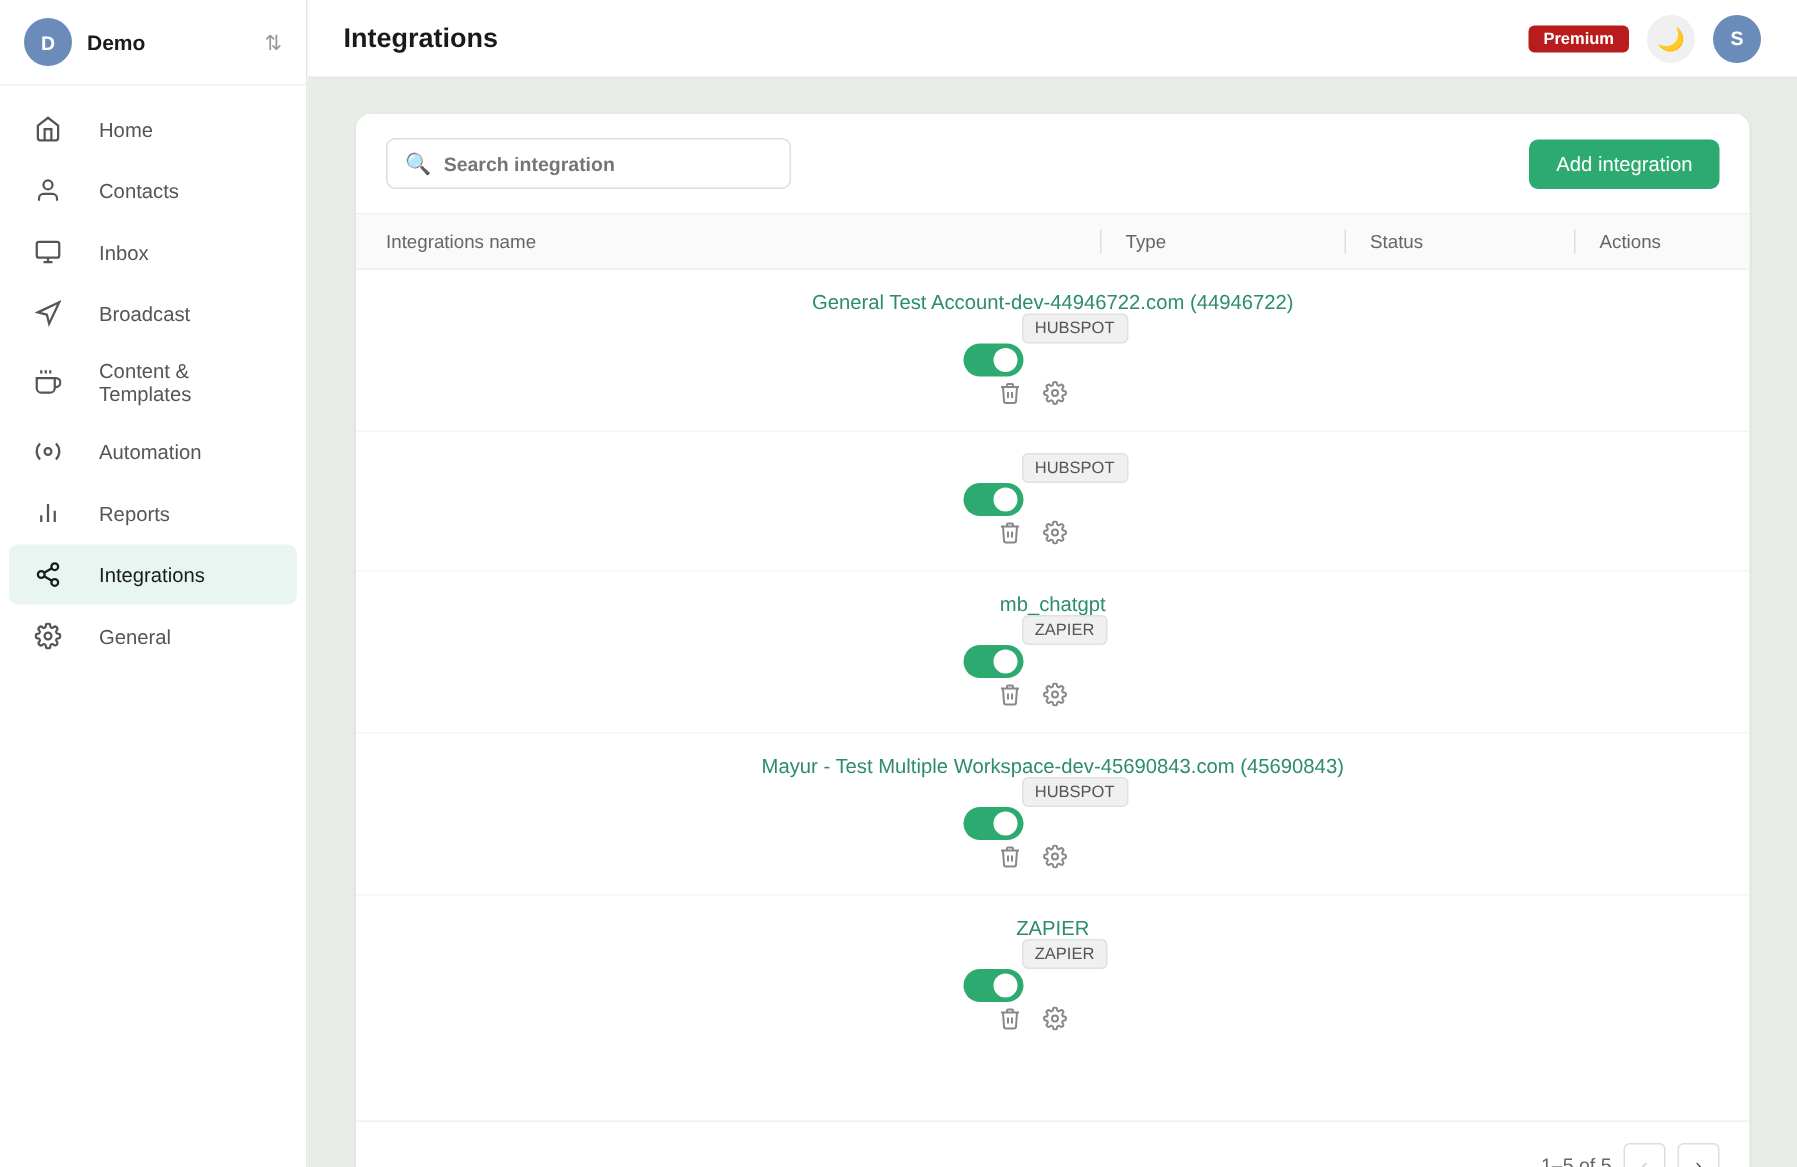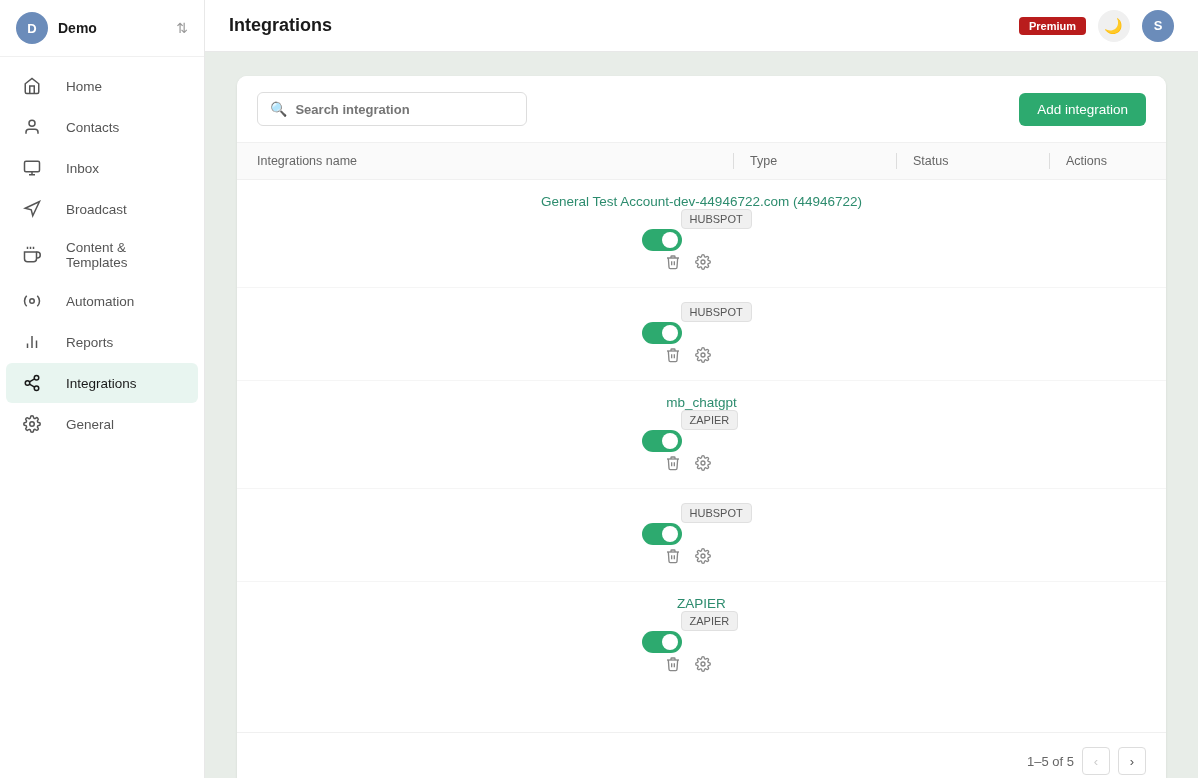--- a/index.html
+++ b/index.html
@@ -475,20 +475,21 @@
         </button>
         <button class="action-btn" title="Settings">
           <svg width="16" height="16" viewBox="0 0 24 24" fill="none" stroke="currentColor" stroke-width="2">
                   <circle cx="12" cy="12" r="3"></circle>
                   <path d="M19.4 15a1.65 1.65 0 00.33 1.82l.06.06a2 2 0 010 2.83 2 2 0 01-2.83 0l-.06-.06a1.65 1.65 0 00-1.82-.33 1.65 1.65 0 00-1 1.51V21a2 2 0 01-4 0v-.09A1.65 1.65 0 009 19.4a1.65 1.65 0 00-1.82.33l-.06.06a2 2 0 01-2.83-2.83l.06-.06A1.65 1.65 0 004.68 15a1.65 1.65 0 00-1.51-1H3a2 2 0 010-4h.09A1.65 1.65 0 004.6 9a1.65 1.65 0 00-.33-1.82l-.06-.06a2 2 0 012.83-2.83l.06.06A1.65 1.65 0 009 4.68a1.65 1.65 0 001-1.51V3a2 2 0 014 0v.09a1.65 1.65 0 001 1.51 1.65 1.65 0 001.82-.33l.06-.06a2 2 0 012.83 2.83l-.06.06A1.65 1.65 0 0019.4 9a1.65 1.65 0 001.51 1H21a2 2 0 010 4h-.09a1.65 1.65 0 00-1.51 1z"></path>
                 </svg>
         </button>
       </div>
     </div>
           <div class="table-row">
+      <div class="cell-name col-name">Mayur - Test Multiple Workspace-dev-45690843.com (45690843)</div>
       <div class="type-badge">
         <span class="badge">HUBSPOT</span>
       </div>
       <div class="cell-status col-status">
         <label class="toggle">
           
           <div class="toggle-track">
             <div class="toggle-thumb"></div>
           </div>
         </label>

